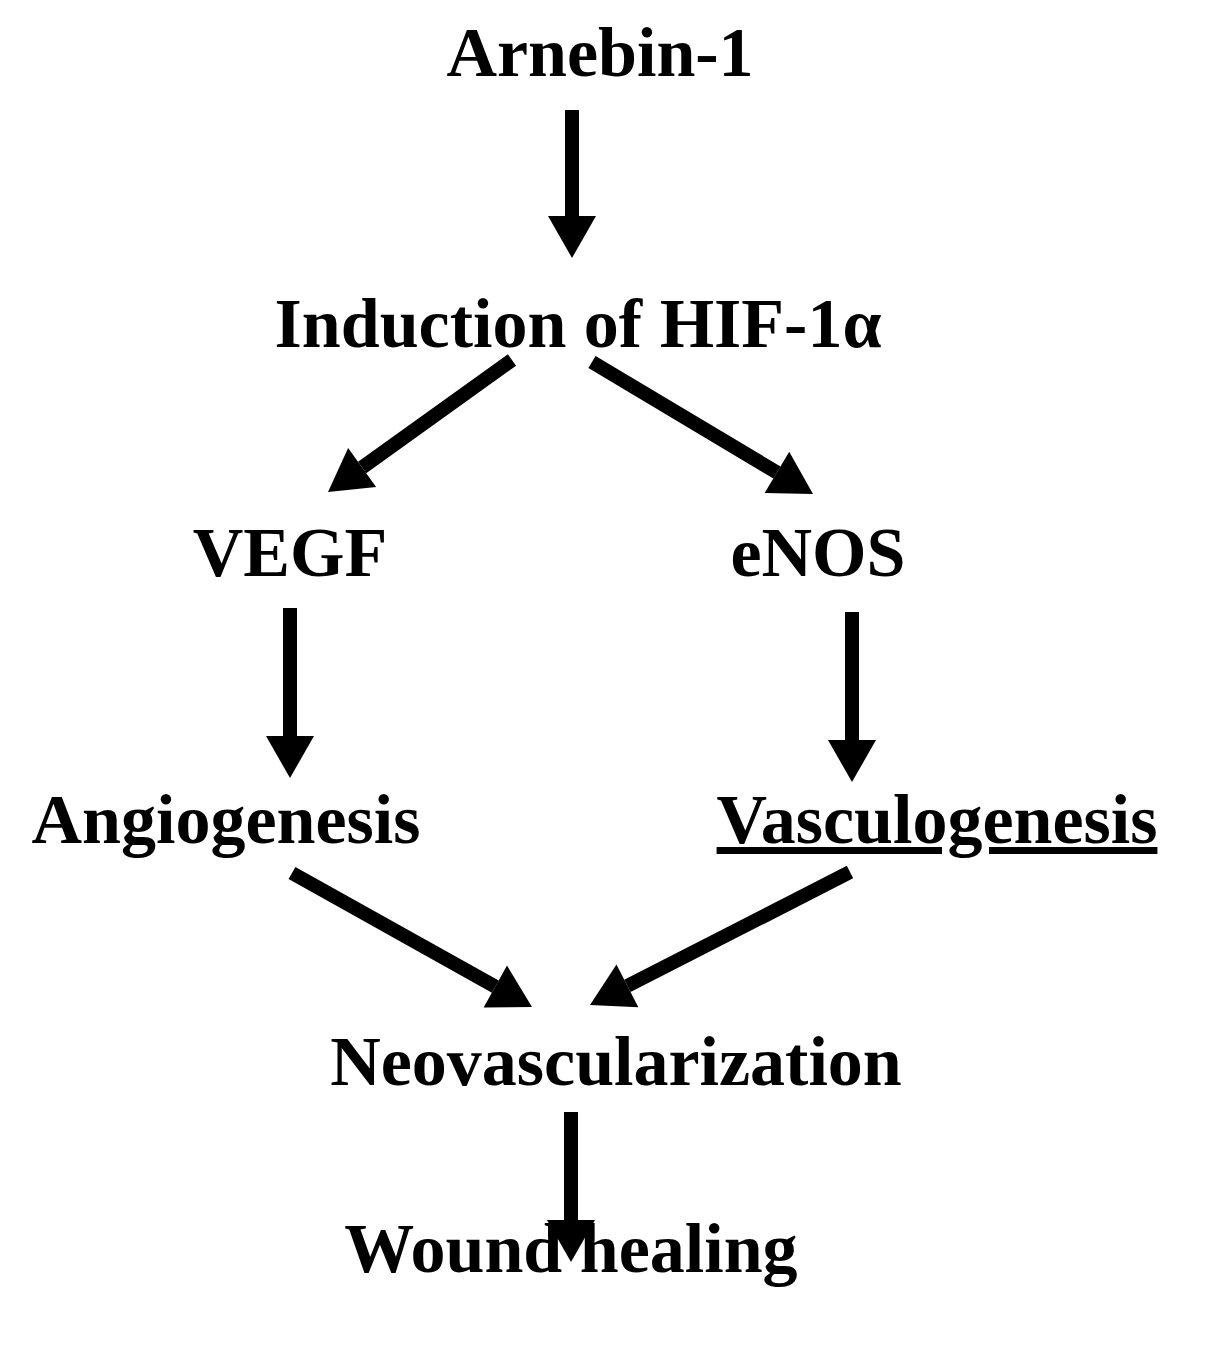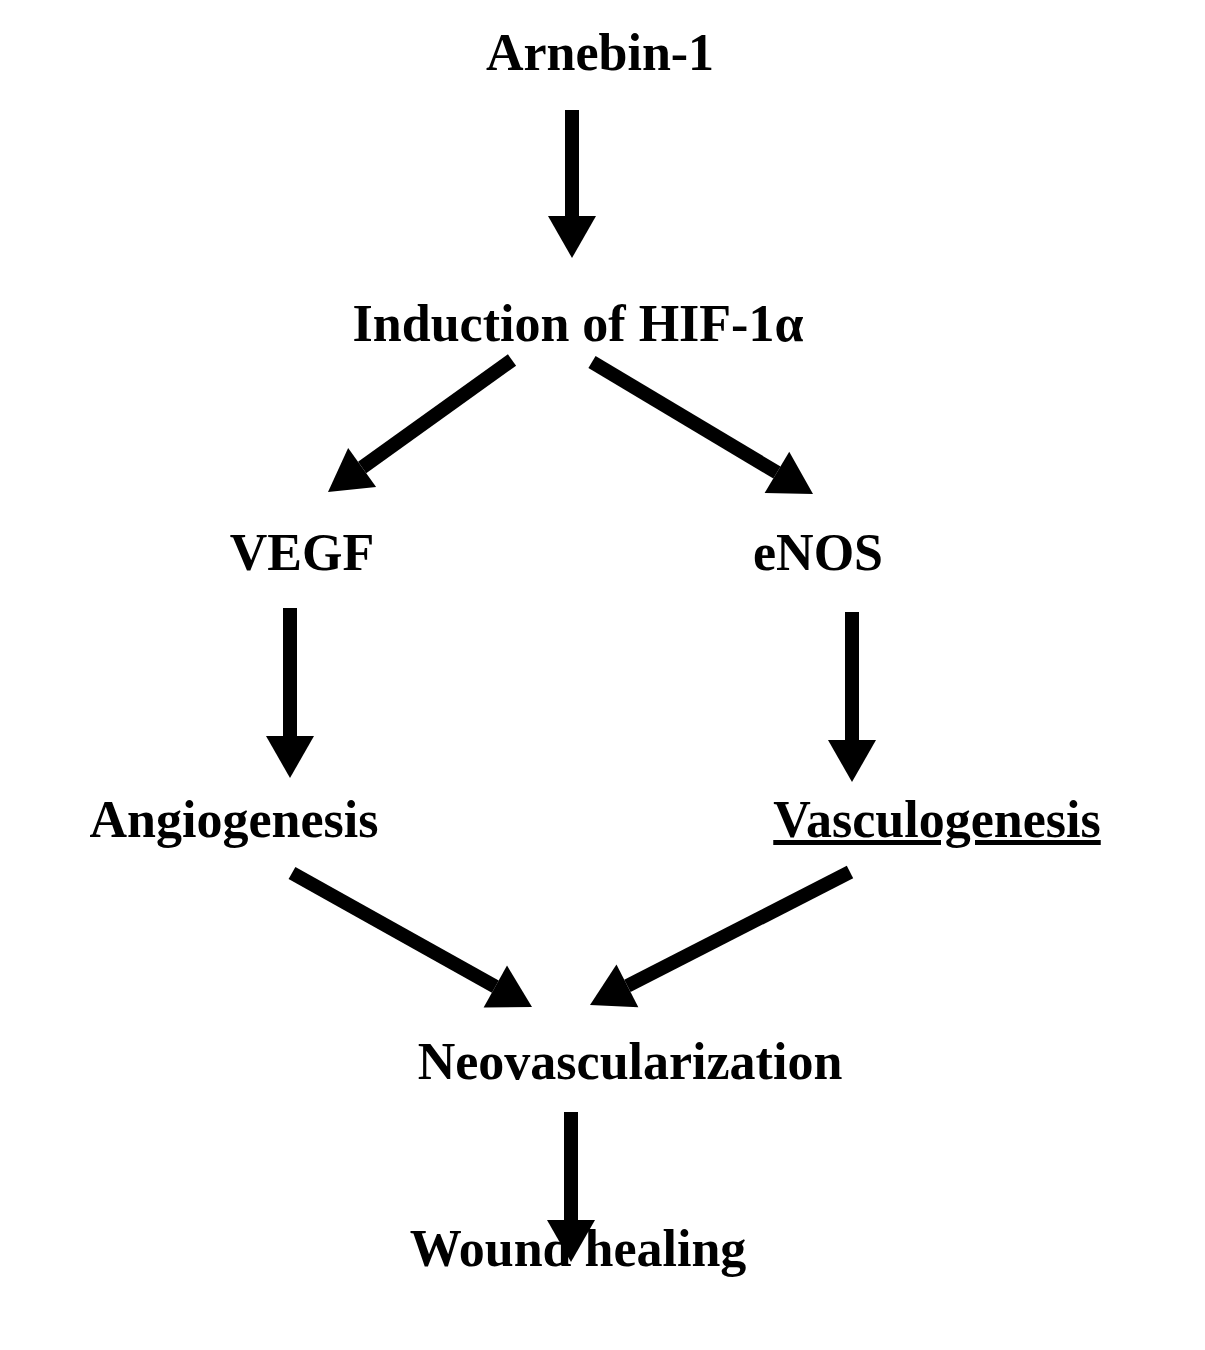--- a/index.html
+++ b/index.html
@@ -18,21 +18,21 @@
     position: absolute;
     left: 0;
     top: 0;
     width: 1205px;
     height: 1350px;
   }
   .node {
     position: absolute;
     transform: translate(-50%, -50%);
     font-weight: bold;
-    font-size: 52px;
+    font-size: 70px;
     line-height: 1;
     color: #000000;
     white-space: nowrap;
     letter-spacing: 0px;
   }
 </style>
 </head>
 <body>
 
 <div class="canvas">
@@ -67,20 +67,20 @@
         <polygon points="590,1005 616.4618743058488,964.5059361360031 638.3216835150283,1007.2393977479328" fill="#000000"></polygon>
       </g>
       <g>
         <line x1="571" y1="1112" x2="571" y2="1220" stroke="#000000" stroke-width="14"></line>
         <polygon points="571,1262 547,1220 595,1220" fill="#000000"></polygon>
       </g>
     </svg>
 
   <div class="node" style="left: 600px; top: 53px;">Arnebin-1</div>
   <div class="node" style="left: 578px; top: 296px; margin-top: 28px;">Induction of HIF-1α</div>
-  <div class="node" style="left: 290px; top: 553px; margin-left: 12px;">VEGF</div>
+  <div class="node" style="left: 290px; top: 553px;">VEGF</div>
   <div class="node" style="left: 818px; top: 553px; text-align: right;">eNOS</div>
-  <div class="node" style="left: 234px; top: 820px;">Angiogenesis</div>
+  <div class="node" style="left: 226px; top: 820px;">Angiogenesis</div>
   <div class="node" style="left: 937px; top: 820px; text-decoration: underline;">Vasculogenesis</div>
-  <div class="node" style="left: 630px; top: 1062px;">Neovascularization</div>
-  <div class="node" style="left: 571px; top: 1249px; margin-left: 7px;">Wound healing</div>
+  <div class="node" style="left: 616px; top: 1062px;">Neovascularization</div>
+  <div class="node" style="left: 571px; top: 1249px;">Wound healing</div>
 
 </div>
 
 </body></html>

